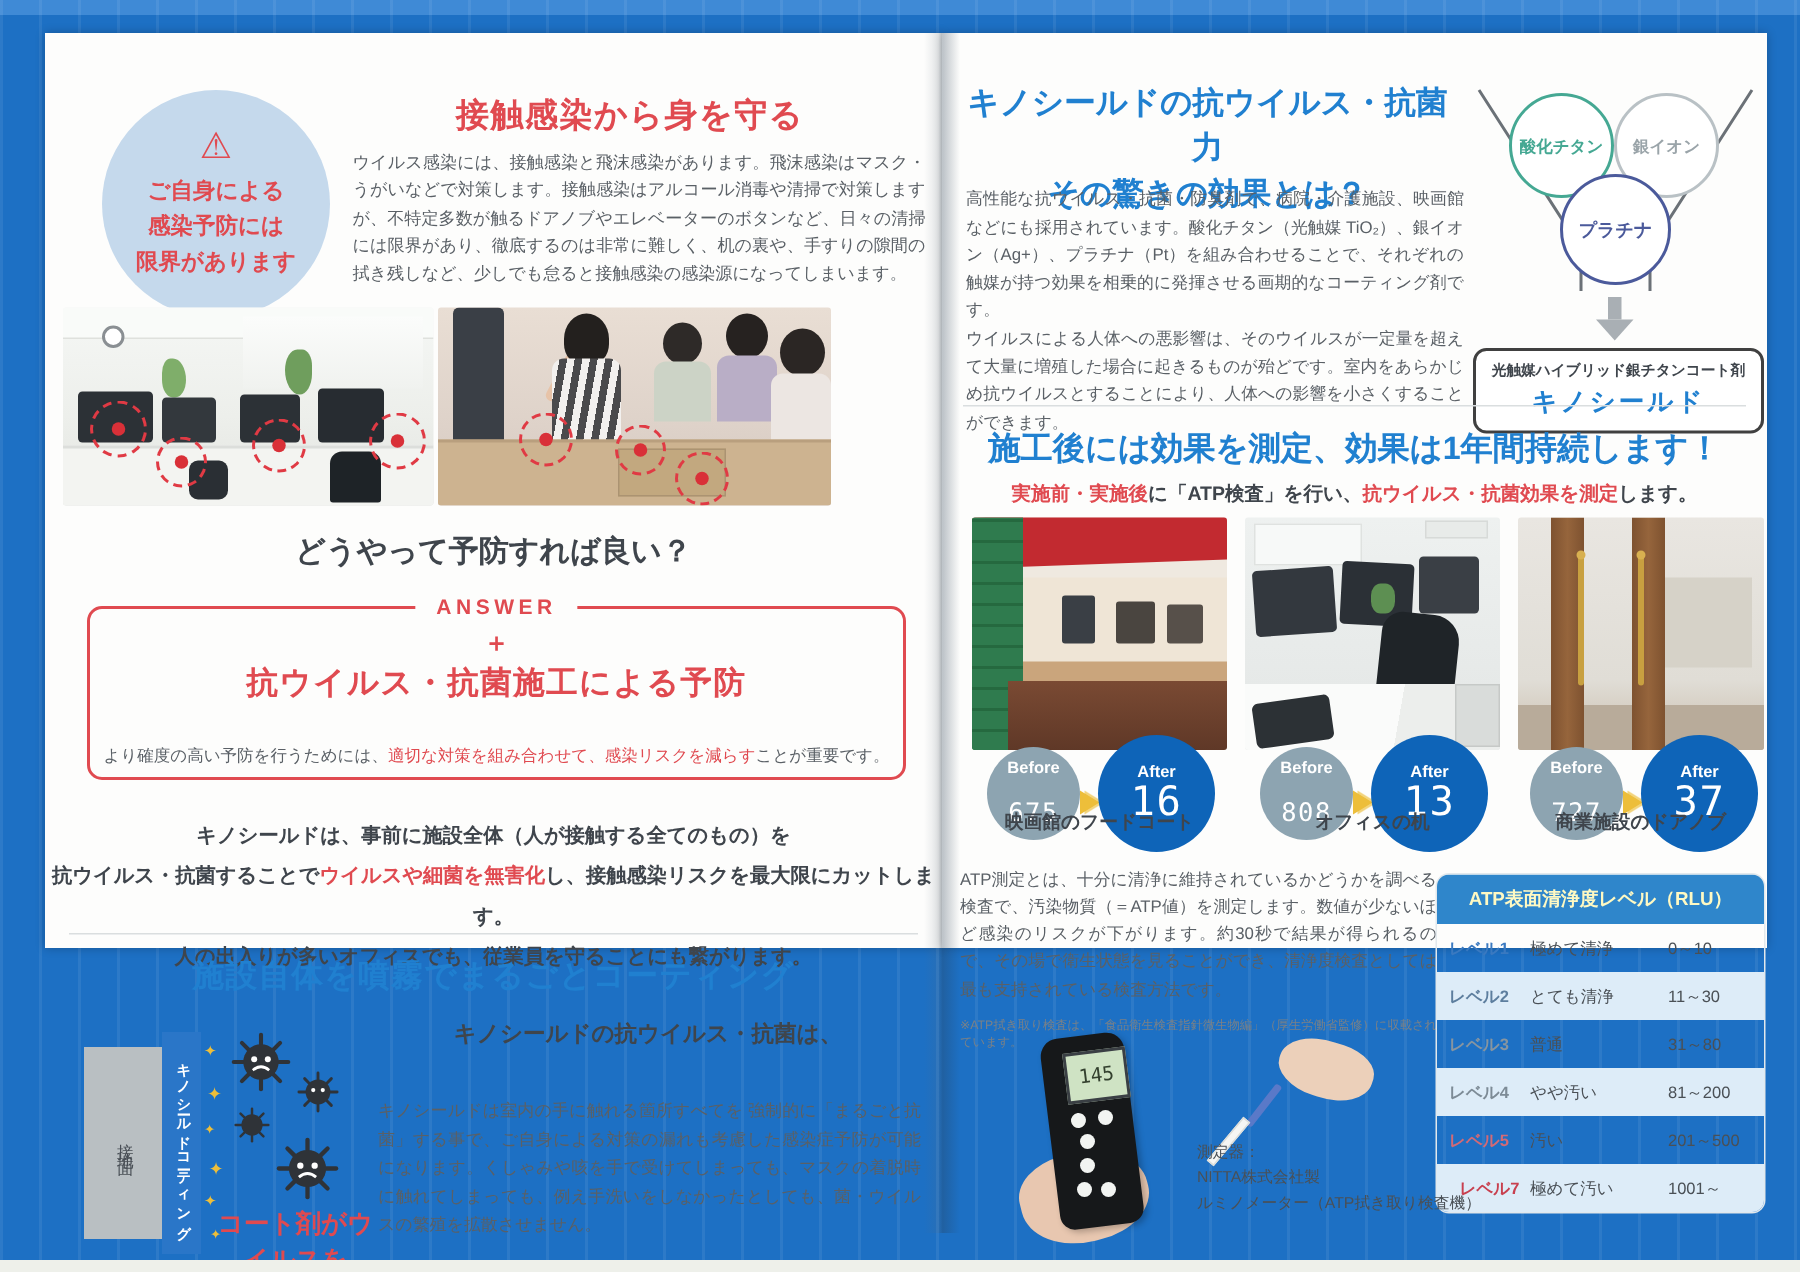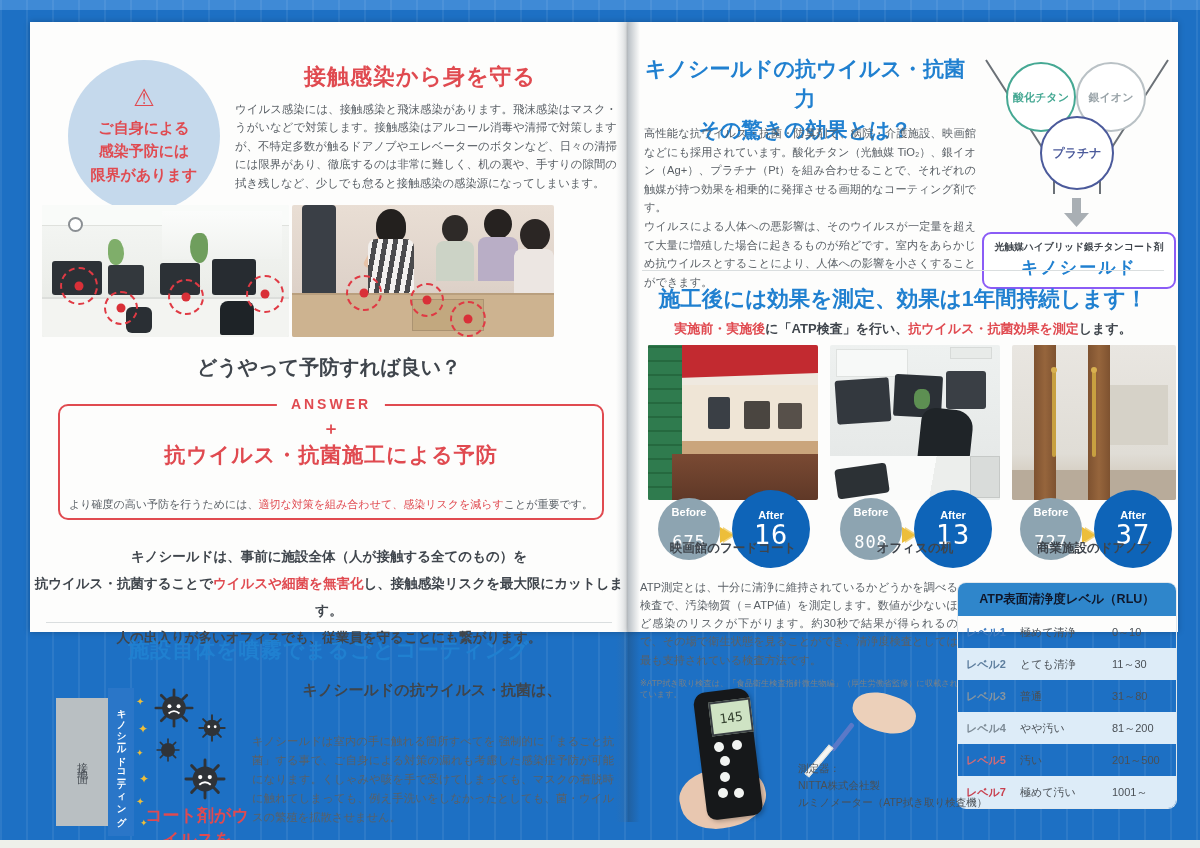--- a/index.html
+++ b/index.html
@@ -55,46 +55,46 @@
   .s4-body{left:222px;top:710px;width:362px;font-size:11.3px;line-height:1.68;color:var(--body);text-align:justify;}
   
   .r1-title{left:8px;top:32px;width:338px;text-align:center;color:var(--blue);font-weight:700;font-size:21px;line-height:1.45;}
   .r1-body{left:16px;top:102px;width:332px;font-size:11.2px;line-height:1.66;color:var(--body);text-align:justify;}
   .r1-body p{margin:0;}
   .funnel{left:352px;top:26px;width:194px;height:244px;}
   .fcircle{position:absolute;border-radius:50%;background:#fff;display:flex;align-items:center;justify-content:center;font-weight:700;font-size:11px;}
   .fc1{left:26px;top:14px;width:66px;height:66px;border:2px solid var(--teal);color:var(--teal);}
   .fc2{left:96px;top:14px;width:66px;height:66px;border:2px solid var(--grayc);color:#9aa4a9;}
   .fc3{left:60px;top:68px;width:70px;height:70px;border:2px solid var(--navy);color:var(--navy);font-size:12px;}
-  .fbox{position:absolute;left:2px;top:184px;width:182px;border:2px solid #8b5cf6;border-radius:9px;background:#fff;text-align:center;padding:7px 4px 8px;}
+  .fbox{position:absolute;left:2px;top:184px;width:182px;border:2px solid #404040;border-radius:9px;background:#fff;text-align:center;padding:7px 4px 8px;}
   .fbox .lbl{font-size:9.8px;font-weight:700;color:var(--dark);}
   .fbox .ttl{font-size:17px;font-weight:700;color:var(--blue);letter-spacing:2px;margin-top:2px;}
   .divider-r{left:14px;top:248px;width:522px;height:1px;background:#dadedf;}
   .r2-title{left:0;top:262px;width:550px;text-align:center;color:var(--blue);font-weight:700;font-size:21.5px;}
   .r2-sub{left:0;top:298px;width:550px;text-align:center;font-size:13px;font-weight:700;color:var(--dark);}
   .case-photo{position:absolute;top:323px;height:155px;}
   .cp1{left:20px;width:170px;} .cp2{left:202px;width:170px;} .cp3{left:384px;width:164px;}
   .bubble{position:absolute;border-radius:50%;display:flex;flex-direction:column;align-items:center;justify-content:center;color:#fff;}
   .bub-before{width:62px;height:62px;background:var(--beforeGray);top:476px;}
   .bub-after{width:78px;height:78px;background:var(--afterBlue);top:468px;}
   .bub-word{font-size:11px;font-weight:700;line-height:1.1;}
   .bub-num{font-family:"DejaVu Sans Mono","Liberation Mono",monospace;letter-spacing:1px;line-height:1.05;}
   .bub-before .bub-num{font-size:17px;margin-top:16px;}
   .bub-after .bub-num{font-size:27px;}
   .case-arrow{position:absolute;top:505px;width:0;height:0;border-left:13px solid var(--yellow);border-top:8px solid transparent;border-bottom:8px solid transparent;filter:drop-shadow(3px 0 0 rgba(237,190,58,.65));}
   .case-cap{position:absolute;top:518px;text-align:center;font-size:12.5px;font-weight:700;color:var(--dark);}
   .atp-body{left:12px;top:556px;width:318px;font-size:11.2px;line-height:1.62;color:var(--body);text-align:justify;}
   .atp-note{left:12px;top:656px;width:320px;font-size:8.2px;color:#7a8187;}
   .rlu-table{left:330px;top:561px;width:218px;border-radius:8px;overflow:hidden;box-shadow:0 0 0 1px #e2e8ec;}
-  .rlu-head{background:var(--tableHeader);color:#0f172a;font-weight:700;font-size:12.5px;text-align:center;padding:8px 0;}
+  .rlu-head{background:var(--tableHeader);color:#fef9c3;font-weight:700;font-size:12.5px;text-align:center;padding:8px 0;}
   .rlu-row{display:grid;grid-template-columns:54px 92px 1fr;align-items:center;height:32px;padding:0 8px;font-size:11px;color:#4a5056;}
   .rlu-row:nth-child(odd){background:var(--rowAlt);}
   .rlu-row .lv{font-weight:700;}
   .lv1{color:var(--lv1);} .lv2{color:var(--lv2);} .lv3{color:var(--lv3);} .lv4{color:var(--lv4);}
-  .lv5{color:var(--lv5);} .lv6{color:var(--lv6);} .lv7{color:var(--lv7);}
+  .lv5{color:var(--lv5);} .lv6{color:var(--lv6);} .lv7{color:var(--lv7);text-align:center;}
   .device-photo{left:6px;top:662px;width:320px;height:150px;}
   .device-caption{left:170px;top:738px;width:230px;font-size:10.5px;line-height:1.6;color:#4a5056;}
   .scene-el{position:absolute;}
 </style>
 </head>
 <body>
 
 <div class="canvas">
 
   <div class="page page-left">

